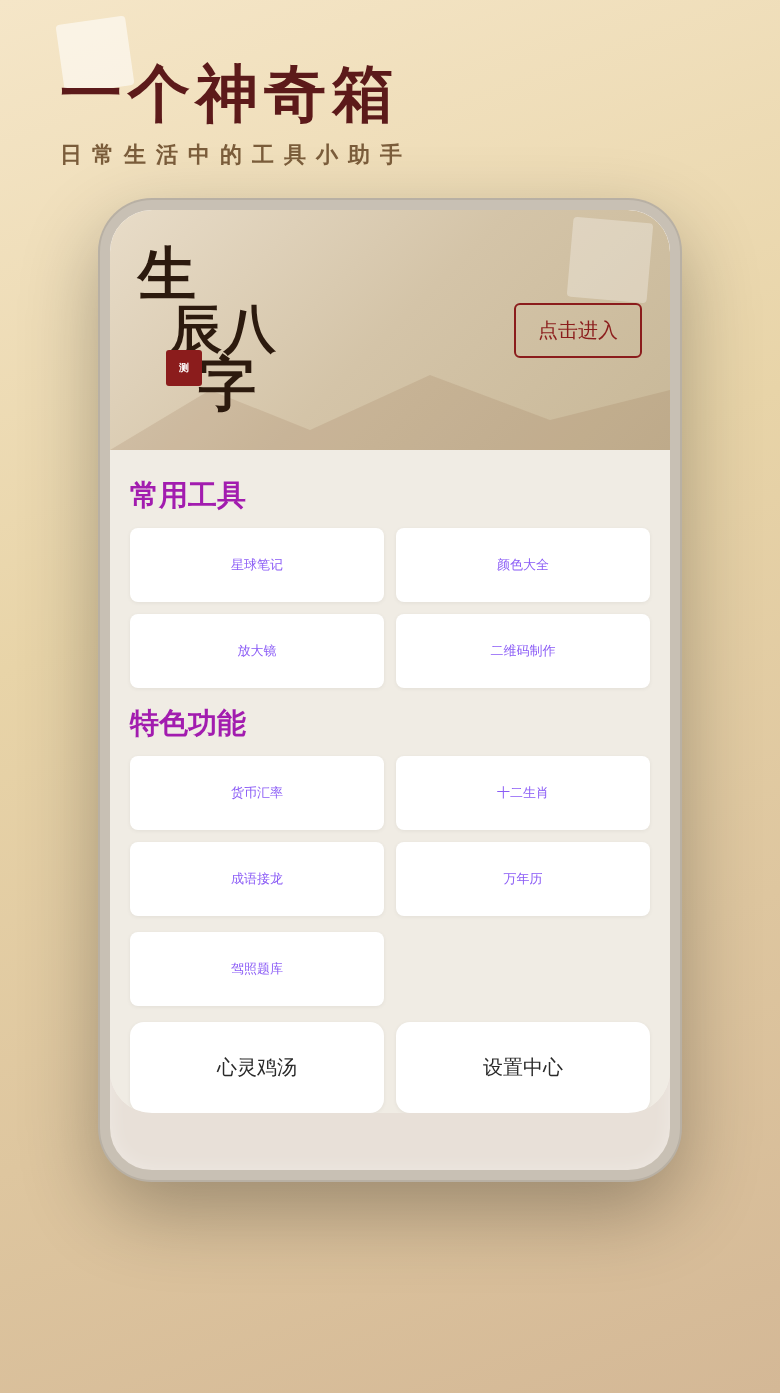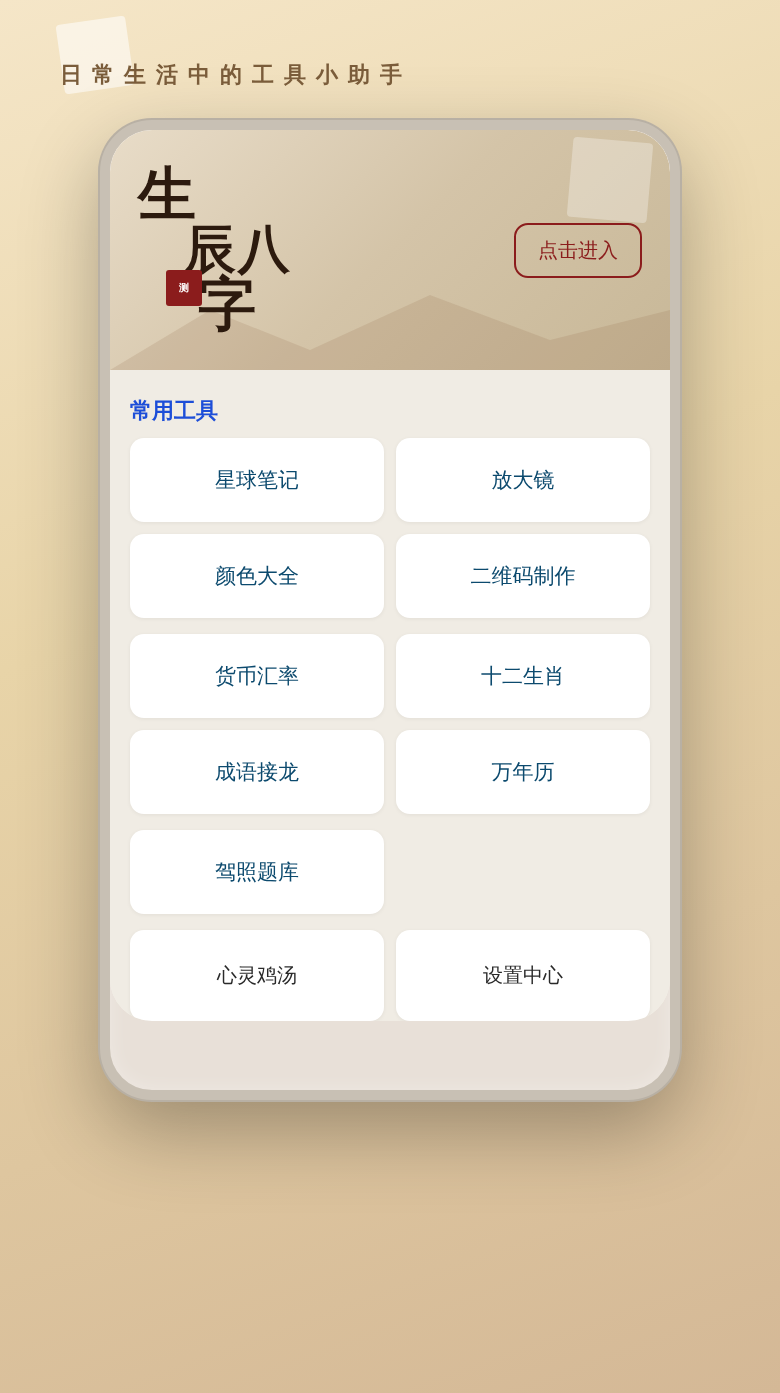--- a/index.html
+++ b/index.html
@@ -102,21 +102,21 @@
     .banner-title {
       font-size: 58px;
       font-weight: 900;
       color: #2c1a0e;
       line-height: 1.0;
       font-family: 'STSong', 'SimSun', serif;
       letter-spacing: 2px;
     }
 
     .banner-title .row1 { display: block; margin-left: 0; }
-    .banner-title .row2 { display: block; margin-left: 46px; font-size: 52px; }
+    .banner-title .row2 { display: block; margin-left: 32px; font-size: 52px; }
     .banner-title .row3 { display: block; margin-left: 60px; }
 
     .banner-seal {
       position: absolute;
       left: 28px;
       bottom: 28px;
       width: 36px;
       height: 36px;
       background: #8b1c1c;
       border-radius: 3px;
@@ -127,61 +127,61 @@
 
     .banner-seal-text {
       color: white;
       font-size: 10px;
       font-weight: bold;
       writing-mode: horizontal-tb;
     }
 
     .enter-btn {
       border: 2px solid #8b1c1c;
-      border-radius: 14px;
+      border-radius: 6px;
       padding: 12px 22px;
       background: transparent;
       color: #8b1c1c;
       font-size: 20px;
       cursor: pointer;
       font-family: inherit;
       position: relative;
       z-index: 2;
     }
 
     
     .content-area {
       background: #f0ece4;
       padding: 20px 20px 0 20px;
     }
 
     .section-title {
-      font-size: 22px;
+      font-size: 29px;
       font-weight: 700;
-      color: #1d4ed8;
+      color: #a21caf;
       margin-bottom: 12px;
       margin-top: 6px;
     }
 
     .tool-grid {
       display: grid;
       grid-template-columns: 1fr 1fr;
       gap: 12px;
       margin-bottom: 16px;
     }
 
     .tool-card {
       background: white;
-      border-radius: 14px;
+      border-radius: 8px;
       padding: 28px 16px;
       display: flex;
       align-items: center;
       justify-content: center;
-      font-size: 21px;
-      color: #0c4a6e;
+      font-size: 13px;
+      color: #8b5cf6;
       font-weight: 400;
       cursor: pointer;
       box-shadow: 0 1px 4px rgba(0,0,0,0.06);
     }
 
     
     .bottom-row {
       display: grid;
       grid-template-columns: 1fr 1fr;
       gap: 12px;
@@ -212,20 +212,21 @@
       height: 80px;
       opacity: 0.15;
     }
   </style>
 </head>
 <body>
 
 <div class="deco-paper"></div>
 
 <div class="header-section">
+  <div class="main-title">一个神奇箱</div>
   <div class="sub-title">日常生活中的工具小助手</div>
 </div>
 
 <div class="phone-mockup">
 
   <div class="phone-inner">
 
     <div class="banner">
       <div class="banner-deco"></div>
 
@@ -247,25 +248,26 @@
       </div>
 
       <button class="enter-btn">点击进入</button>
     </div>
 
     <div class="content-area">
 
       <div class="section-title">常用工具</div>
       <div class="tool-grid">
         <div class="tool-card">星球笔记</div>
+        <div class="tool-card">颜色大全</div>
         <div class="tool-card">放大镜</div>
-        <div class="tool-card">颜色大全</div>
         <div class="tool-card">二维码制作</div>
       </div>
 
+      <div class="section-title">特色功能</div>
       <div class="tool-grid">
         <div class="tool-card">货币汇率</div>
         <div class="tool-card">十二生肖</div>
         <div class="tool-card">成语接龙</div>
         <div class="tool-card">万年历</div>
       </div>
 
       <div class="tool-grid">
         <div class="tool-card">驾照题库</div>
       </div>

